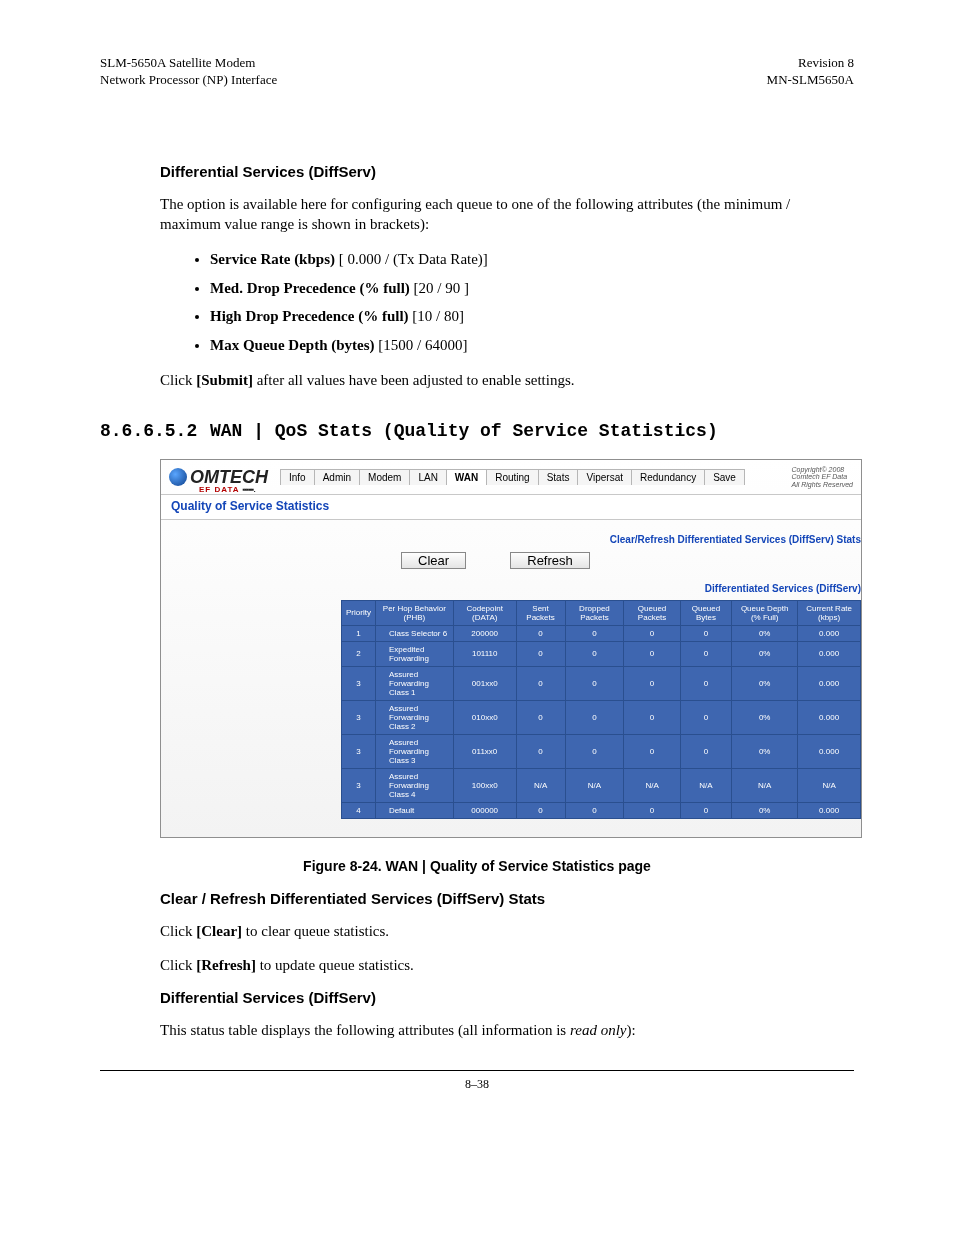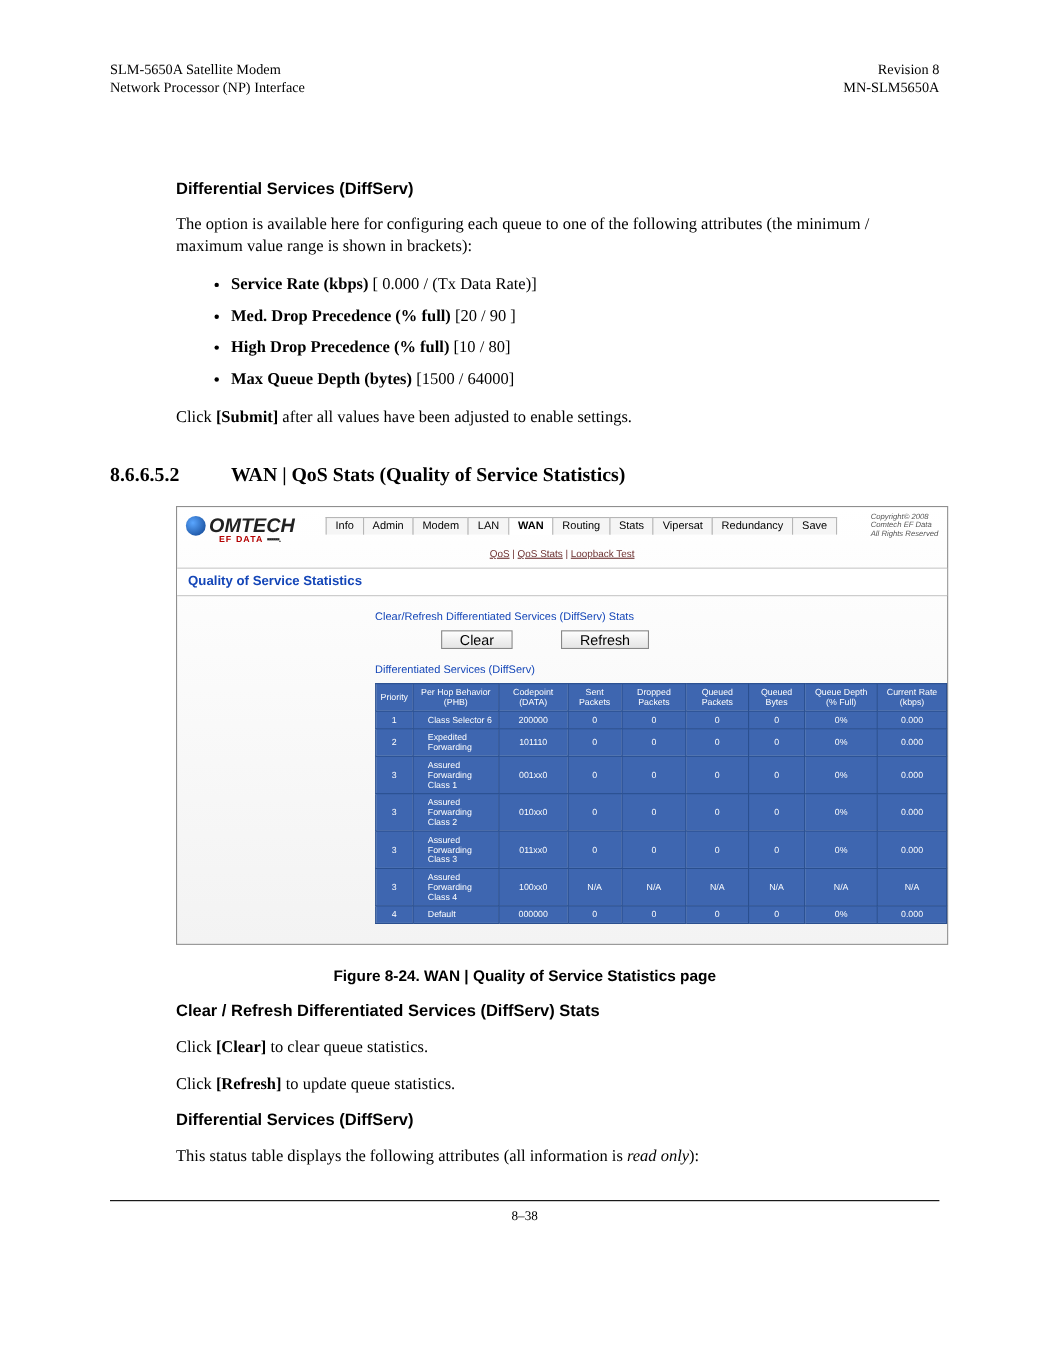--- a/index.html
+++ b/index.html
@@ -30,40 +30,39 @@
   p.body {
     margin: 0 0 14px 60px;
     line-height: 1.35;
   }
   ul.opts {
     margin: 0 0 14px 60px;
     padding-left: 50px;
   }
   ul.opts li { margin: 6px 0; line-height: 1.5; }
   h2.sec {
-    font-family: Liberation Serif, serif;
+    font-family: Liberation Mono, monospace;
     font-weight: bold;
     font-size: 18px;
     margin: 30px 0 18px 0;
   }
   h2.sec .num { display:inline-block; width:110px; }
 
   
   .shot {
     margin: 0 0 20px 60px;
     width: 700px;
     border: 1px solid #8f8f8f;
     background: linear-gradient(#ffffff,#f3f3f3);
     font-family: Arial, Helvetica, sans-serif;
   }
   .shot-top {
     display:flex;
     align-items:center;
     padding: 6px 8px 0 8px;
-    gap: 16px;
   }
   .logo {
     font-style: italic;
     font-weight: bold;
     font-size: 18px;
     color: #222;
     display:flex;
     align-items:center;
   }
   .logo .globe {
@@ -113,23 +112,24 @@
     font-weight:bold;
     color:#1446b8;
     padding: 4px 10px 6px 10px;
     border-top:1px solid #c8c8c8;
     border-bottom:1px solid #c8c8c8;
     background:#fff;
   }
   .panel-body { padding: 10px 0 18px 180px; }
   .grp-title {
     font-size:10px;
-    font-weight:normal;
+    font-weight:bold;
     color:#1446b8;
     margin: 4px 0 6px 0;
+    text-align: right;
   }
   .btnrow { margin: 0 0 14px 60px; }
   .btn {
     display:inline-block;
     border:1px solid #888;
     background:linear-gradient(#fefefe,#e4e4e4);
     font-size:13px;
     padding:0 16px;
     margin-right:40px;
   }
@@ -213,25 +213,20 @@
       </div>
     <div class="copy">
       <div>Copyright© 2008</div>
       <div>Comtech EF Data</div>
       <div>All Rights Reserved</div>
     </div>
   </div>
   <div class="efdata">
     <span>EF DATA</span> <span class="blocks">▪▪▪▪▪▪.</span>
   </div>
-  <div class="subnav">
-    <span>QoS</span> |
-    <span>QoS Stats</span> |
-    <span>Loopback Test</span>
-  </div>
   <div class="panel-title">Quality of Service Statistics</div>
   <div class="panel-body">
     <div class="grp-title">Clear/Refresh Differentiated Services (DiffServ) Stats</div>
     <div class="btnrow">
       <span class="btn">Clear</span>
       <span class="btn">Refresh</span>
     </div>
     <div class="grp-title">Differentiated Services (DiffServ)</div>
     <table class="stats">
       <thead>

